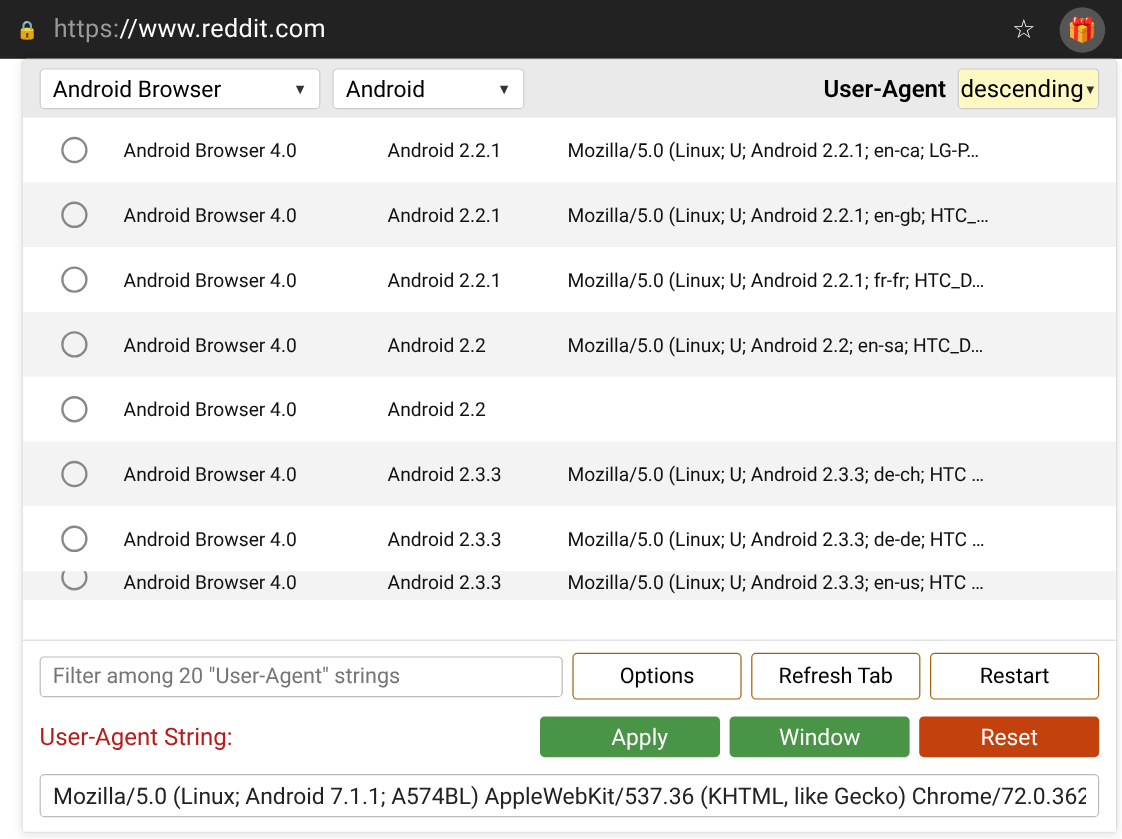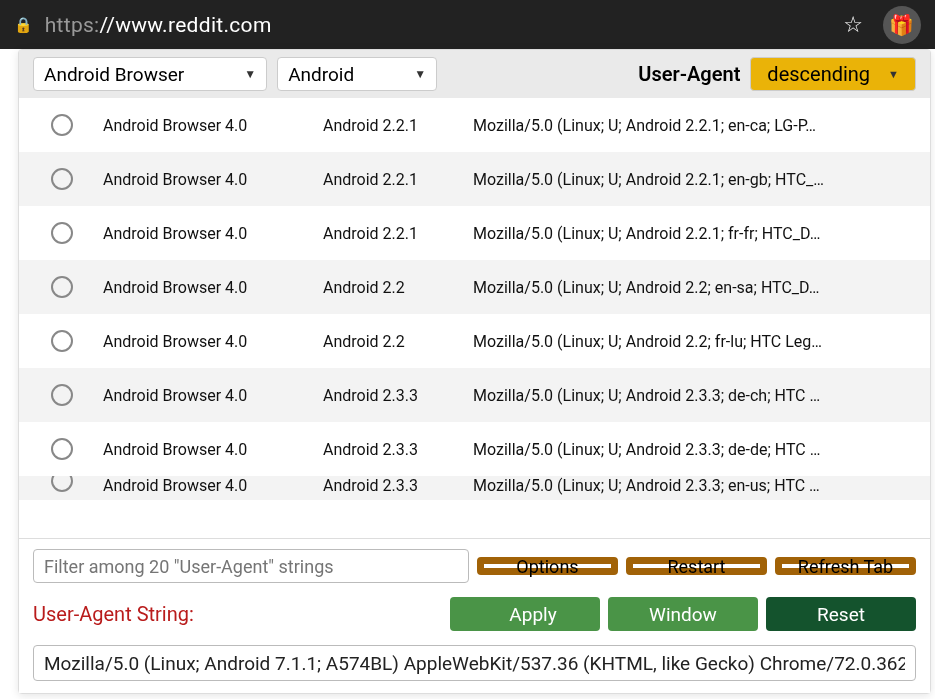--- a/index.html
+++ b/index.html
@@ -59,27 +59,27 @@
       padding: 0 10px;
       gap: 60px;
       font-size: 19px;
       cursor: pointer;
     }
     .dropdown .arrow { font-size: 12px; color: #333; }
     .spacer { flex: 1; }
     .sort-label { font-size: 20px; font-weight: 600; color: #000000; }
     .sort-dropdown {
       height: 34px;
-      background: #eab308;
+      background: #fef9c3;
       border: 1px solid #ccc;
       border-radius: 4px;
       display: flex;
       align-items: center;
-      padding: 0 16px;
-      gap: 18px;
+      padding: 0 1px;
+      gap: 0;
       font-size: 20px;
       cursor: pointer;
     }
     .sort-dropdown .arrow { font-size: 11px; color: #333; }
     
     .list {
       flex: 1;
       overflow-y: hidden;
     }
     .row {
@@ -122,22 +122,22 @@
     .filter-input {
       flex: 0 0 436px;
       height: 34px;
       border: 1px solid #bbb;
       border-radius: 4px;
       font-size: 18px;
       padding: 0 10px;
       color: #777;
     }
     .btn {
-      height: 18px;
-      border: 7px solid #a16207;
+      height: 39px;
+      border: 1px solid #a16207;
       border-radius: 4px;
       background: #fff;
       font-size: 18px;
       display: flex;
       align-items: center;
       justify-content: center;
       cursor: pointer;
       flex: 1;
     }
     .ua-label { font-size: 20px; color: #b91c1c; }
@@ -148,21 +148,21 @@
       font-size: 19px;
       color: #fff;
       display: flex;
       align-items: center;
       justify-content: center;
       width: 150px;
       cursor: pointer;
     }
     .btn-apply { background: #4a9447; padding-left: 16px; }
     .btn-window { background: #4a9447; }
-    .btn-reset { background: #14532d; }
+    .btn-reset { background: #c2410c; }
     .ua-input {
       height: 36px;
       border: 1px solid #bbb;
       border-radius: 4px;
       font-size: 19px;
       padding: 0 10px;
       color: #222;
       width: 100%;
       white-space: nowrap;
       overflow: hidden;
@@ -220,21 +220,20 @@
       <div class="row">
         <div class="radio"></div>
         <div class="col-browser">Android Browser 4.0</div>
         <div class="col-os">Android 2.2</div>
         <div class="col-ua">Mozilla/5.0 (Linux; U; Android 2.2; en-sa; HTC_D…</div>
       </div>
       <div class="row">
         <div class="radio"></div>
         <div class="col-browser">Android Browser 4.0</div>
         <div class="col-os">Android 2.2</div>
-        <div class="col-ua">Mozilla/5.0 (Linux; U; Android 2.2; fr-lu; HTC Leg…</div>
       </div>
       <div class="row">
         <div class="radio"></div>
         <div class="col-browser">Android Browser 4.0</div>
         <div class="col-os">Android 2.3.3</div>
         <div class="col-ua">Mozilla/5.0 (Linux; U; Android 2.3.3; de-ch; HTC …</div>
       </div>
       <div class="row">
         <div class="radio"></div>
         <div class="col-browser">Android Browser 4.0</div>
@@ -246,22 +245,22 @@
         <div class="col-browser">Android Browser 4.0</div>
         <div class="col-os">Android 2.3.3</div>
         <div class="col-ua">Mozilla/5.0 (Linux; U; Android 2.3.3; en-us; HTC …</div>
       </div>
     </div>
 
   <div class="bottom-area">
     <div class="btn-row">
       <input class="filter-input" placeholder="Filter among 20 &quot;User-Agent&quot; strings" style="">
       <button class="btn">Options</button>
+      <button class="btn">Refresh Tab</button>
       <button class="btn">Restart</button>
-      <button class="btn">Refresh Tab</button>
     </div>
     <div class="btn-row">
       <span class="ua-label">User-Agent String:</span>
       <div class="spacer"></div>
       <button class="btn-colored btn-apply">Apply</button>
       <button class="btn-colored btn-window">Window</button>
       <button class="btn-colored btn-reset">Reset</button>
     </div>
     <input class="ua-input" value="Mozilla/5.0 (Linux; Android 7.1.1; A574BL) AppleWebKit/537.36 (KHTML, like Gecko) Chrome/72.0.3626.119 YaBro" style="">
   </div>

